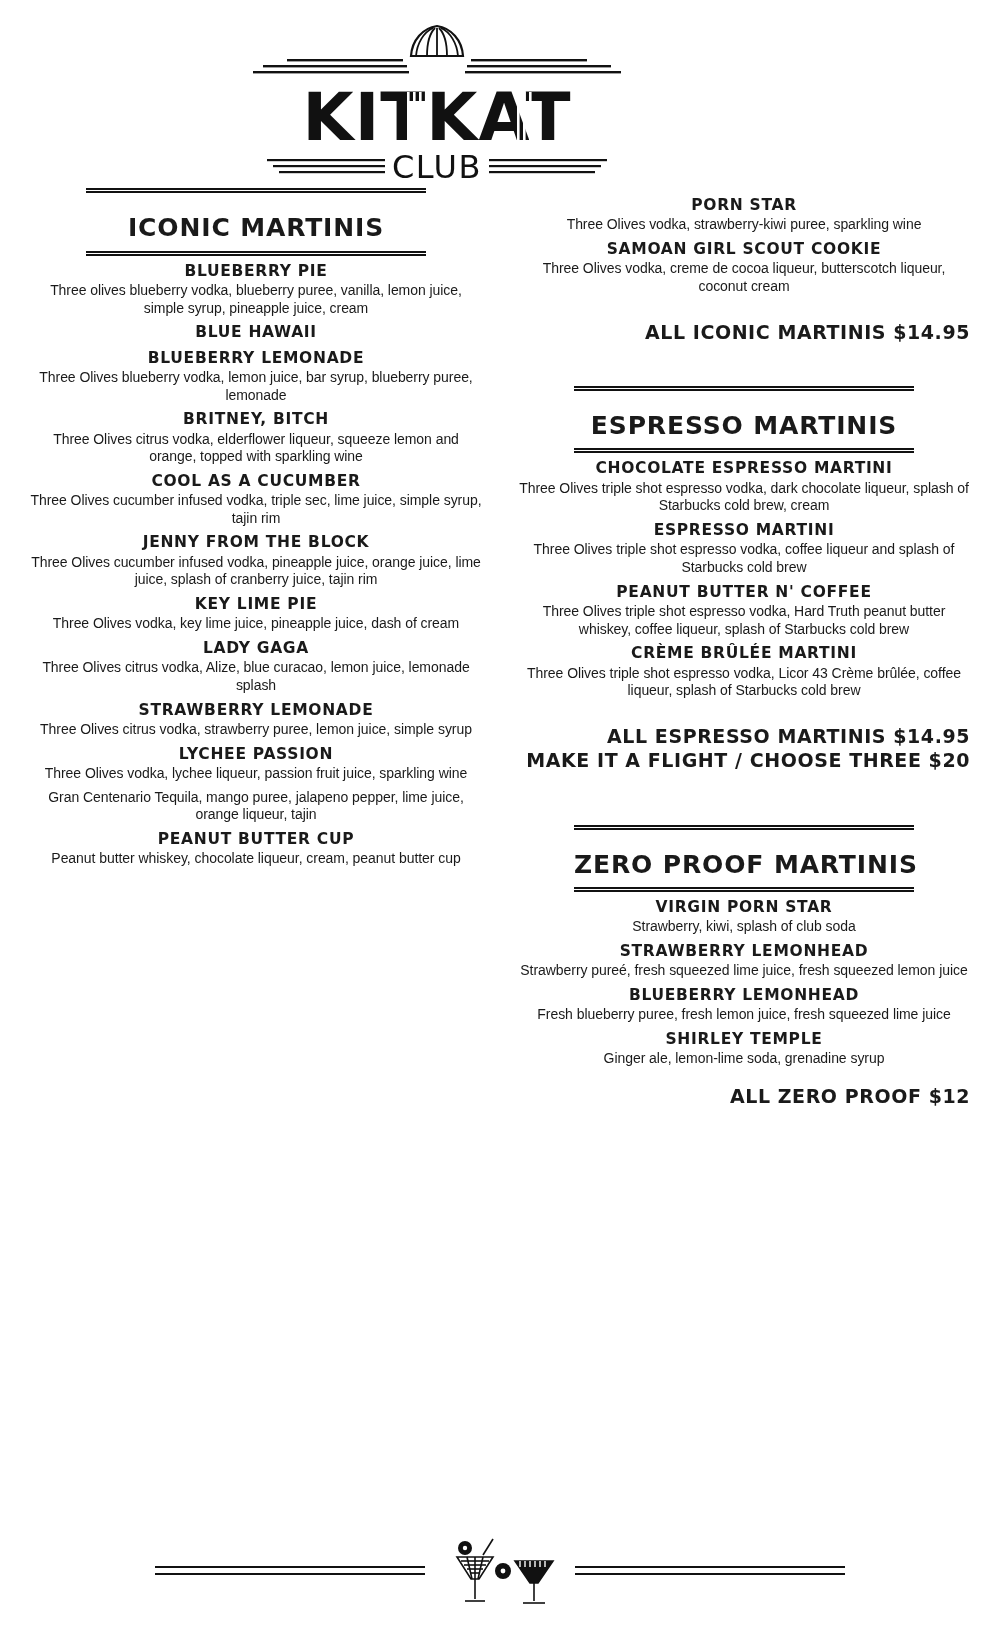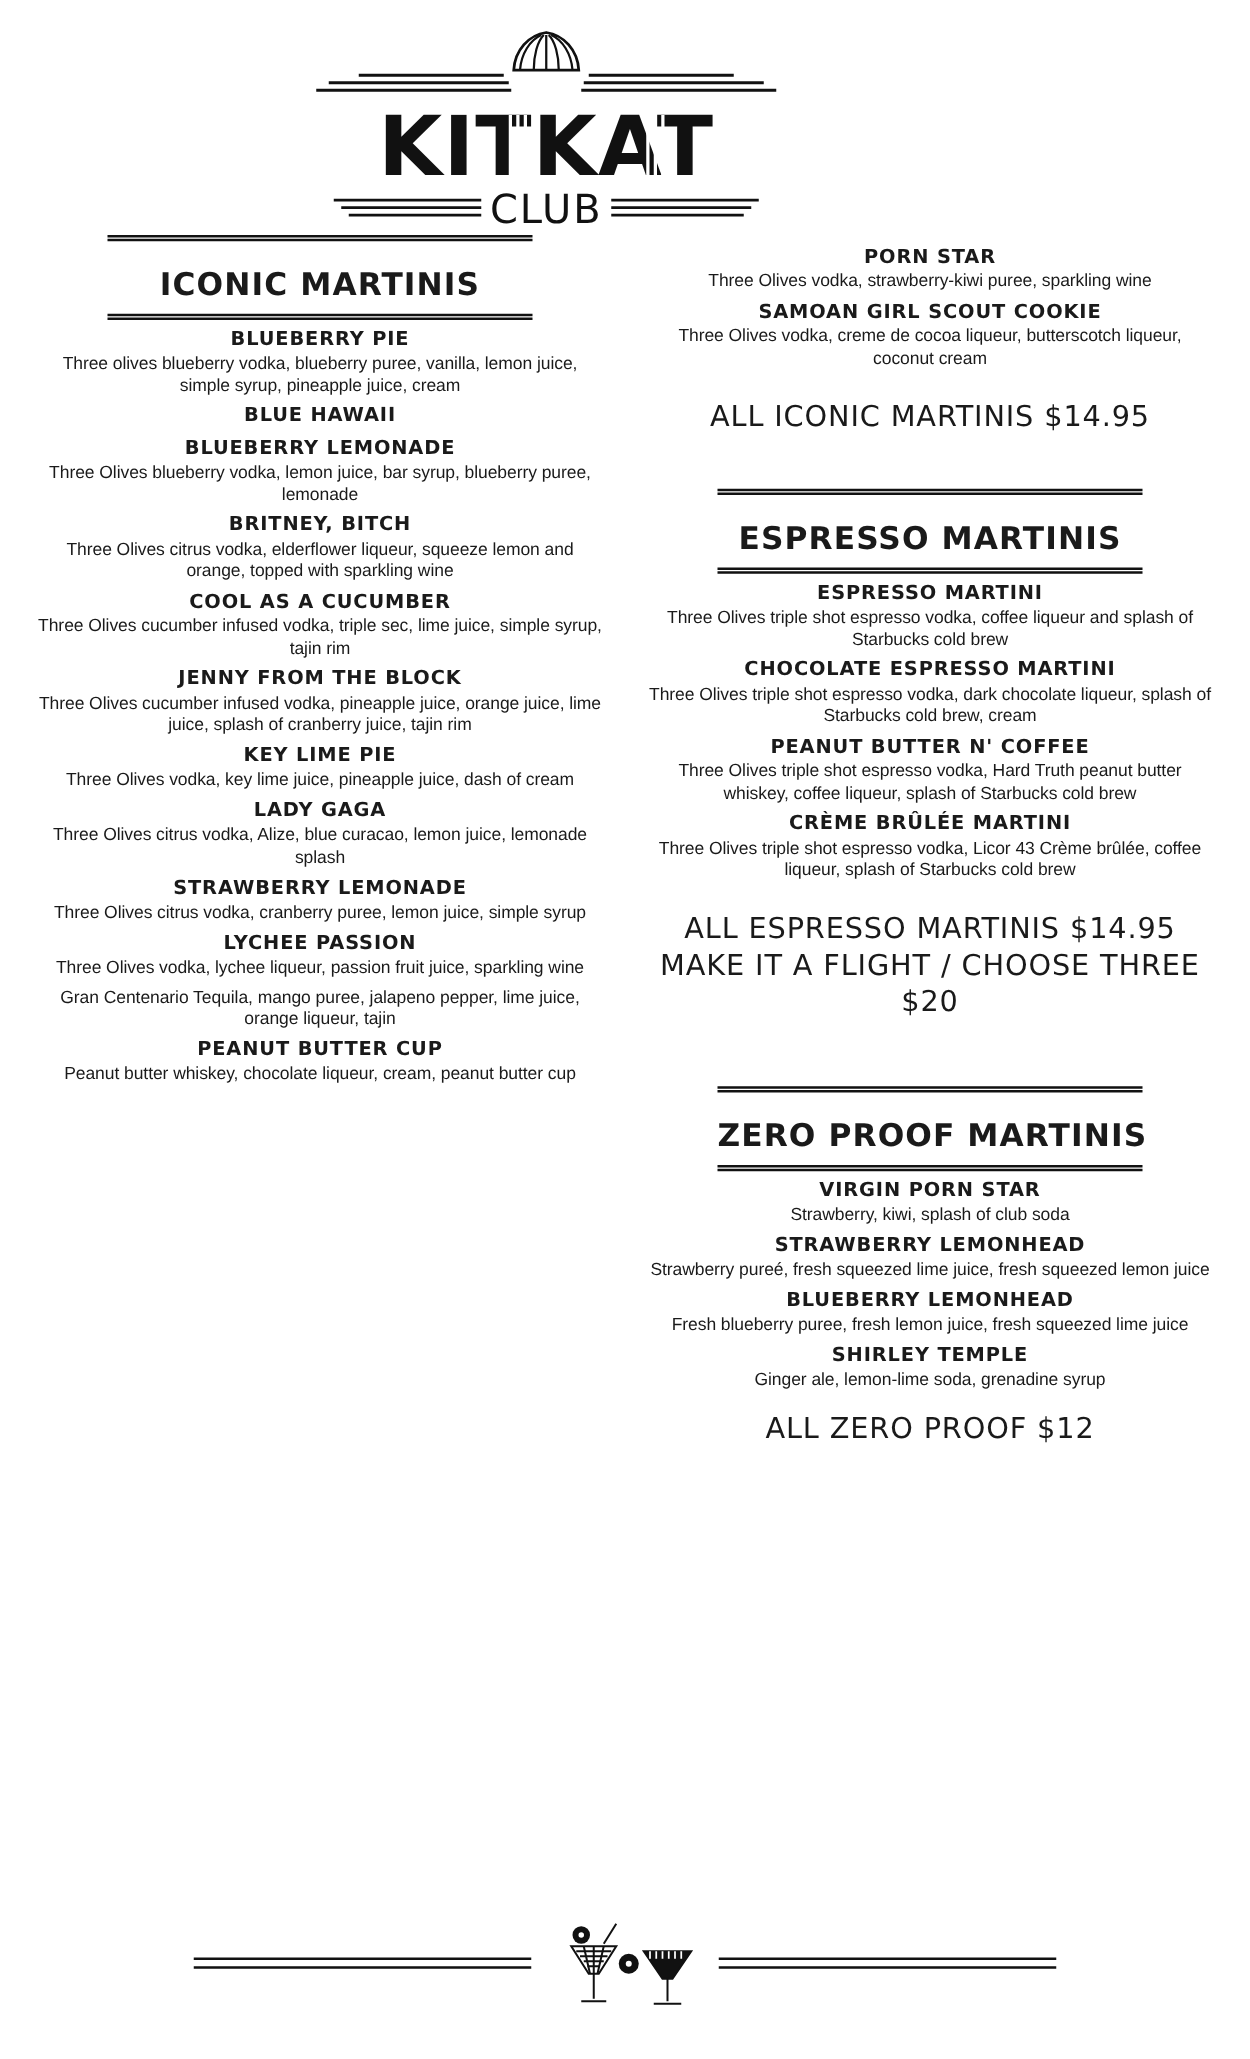--- a/index.html
+++ b/index.html
@@ -76,24 +76,24 @@
   }
   .item-desc {
     font-family: "Liberation Sans", sans-serif;
     font-size: 14px;
     line-height: 1.26;
     letter-spacing: -0.004em;
   }
 
   
   .price {
-    text-align: center;
+    text-align: right;
     font-family: "DejaVu Sans", sans-serif;
-    font-weight: normal;
-    font-size: 23px;
+    font-weight: bold;
+    font-size: 19px;
     letter-spacing: 0.03em;
     line-height: 1.28;
     margin-top: 24px;
   }
   .gap-md { height: 42px; }
   .gap-lg { height: 52px; }
 
   
   .footer {
     position: absolute;
@@ -197,21 +197,21 @@
     <div class="item">
       <div class="item-name">KEY LIME PIE</div>
       <div class="item-desc">Three Olives vodka, key lime juice, pineapple juice, dash of cream</div>
     </div>
     <div class="item">
       <div class="item-name">LADY GAGA</div>
       <div class="item-desc">Three Olives citrus vodka, Alize, blue curacao, lemon juice, lemonade splash</div>
     </div>
     <div class="item">
       <div class="item-name">STRAWBERRY LEMONADE</div>
-      <div class="item-desc">Three Olives citrus vodka, cranberry puree, lemon juice, simple syrup</div>
+      <div class="item-desc">Three Olives citrus vodka, strawberry puree, lemon juice, simple syrup</div>
     </div>
     <div class="item">
       <div class="item-name">LYCHEE PASSION</div>
       <div class="item-desc">Three Olives vodka, lychee liqueur, passion fruit juice, sparkling wine</div>
     </div>
     <div class="item">
       <div class="item-desc">Gran Centenario Tequila, mango puree, jalapeno pepper, lime juice, orange liqueur, tajin</div>
     </div>
     <div class="item">
       <div class="item-name">PEANUT BUTTER CUP</div>
@@ -235,26 +235,26 @@
 
     <div class="gap-md"></div>
 
     <div class="section-head">
       <div class="rule-double"></div>
       <div class="section-title">ESPRESSO MARTINIS</div>
       <div class="rule-double"></div>
     </div>
 
     <div class="item">
+      <div class="item-name">CHOCOLATE ESPRESSO MARTINI</div>
+      <div class="item-desc">Three Olives triple shot espresso vodka, dark chocolate liqueur, splash of Starbucks cold brew, cream</div>
+    </div>
+    <div class="item">
       <div class="item-name">ESPRESSO MARTINI</div>
       <div class="item-desc">Three Olives triple shot espresso vodka, coffee liqueur and splash of Starbucks cold brew</div>
-    </div>
-    <div class="item">
-      <div class="item-name">CHOCOLATE ESPRESSO MARTINI</div>
-      <div class="item-desc">Three Olives triple shot espresso vodka, dark chocolate liqueur, splash of Starbucks cold brew, cream</div>
     </div>
     <div class="item">
       <div class="item-name">PEANUT BUTTER N' COFFEE</div>
       <div class="item-desc">Three Olives triple shot espresso vodka, Hard Truth peanut butter whiskey, coffee liqueur, splash of Starbucks cold brew</div>
     </div>
     <div class="item">
       <div class="item-name">CRÈME BRÛLÉE MARTINI</div>
       <div class="item-desc">Three Olives triple shot espresso vodka, Licor 43 Crème brûlée, coffee liqueur, splash of Starbucks cold brew</div>
     </div>
 

